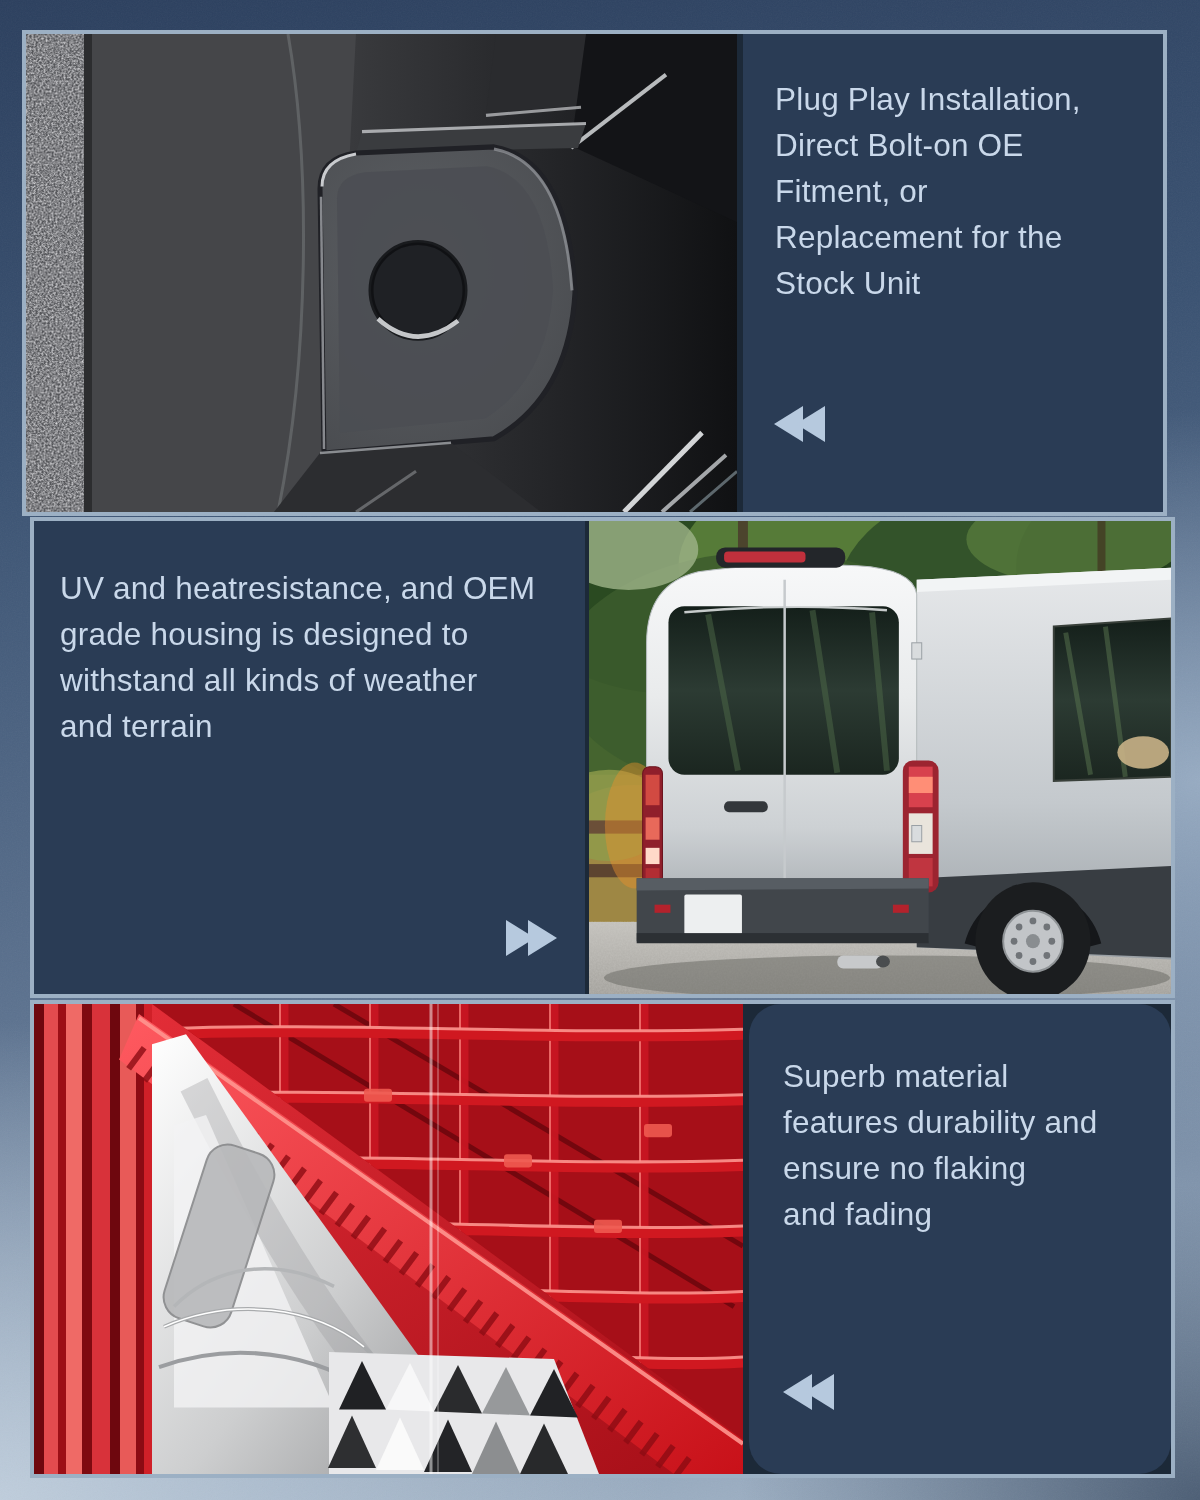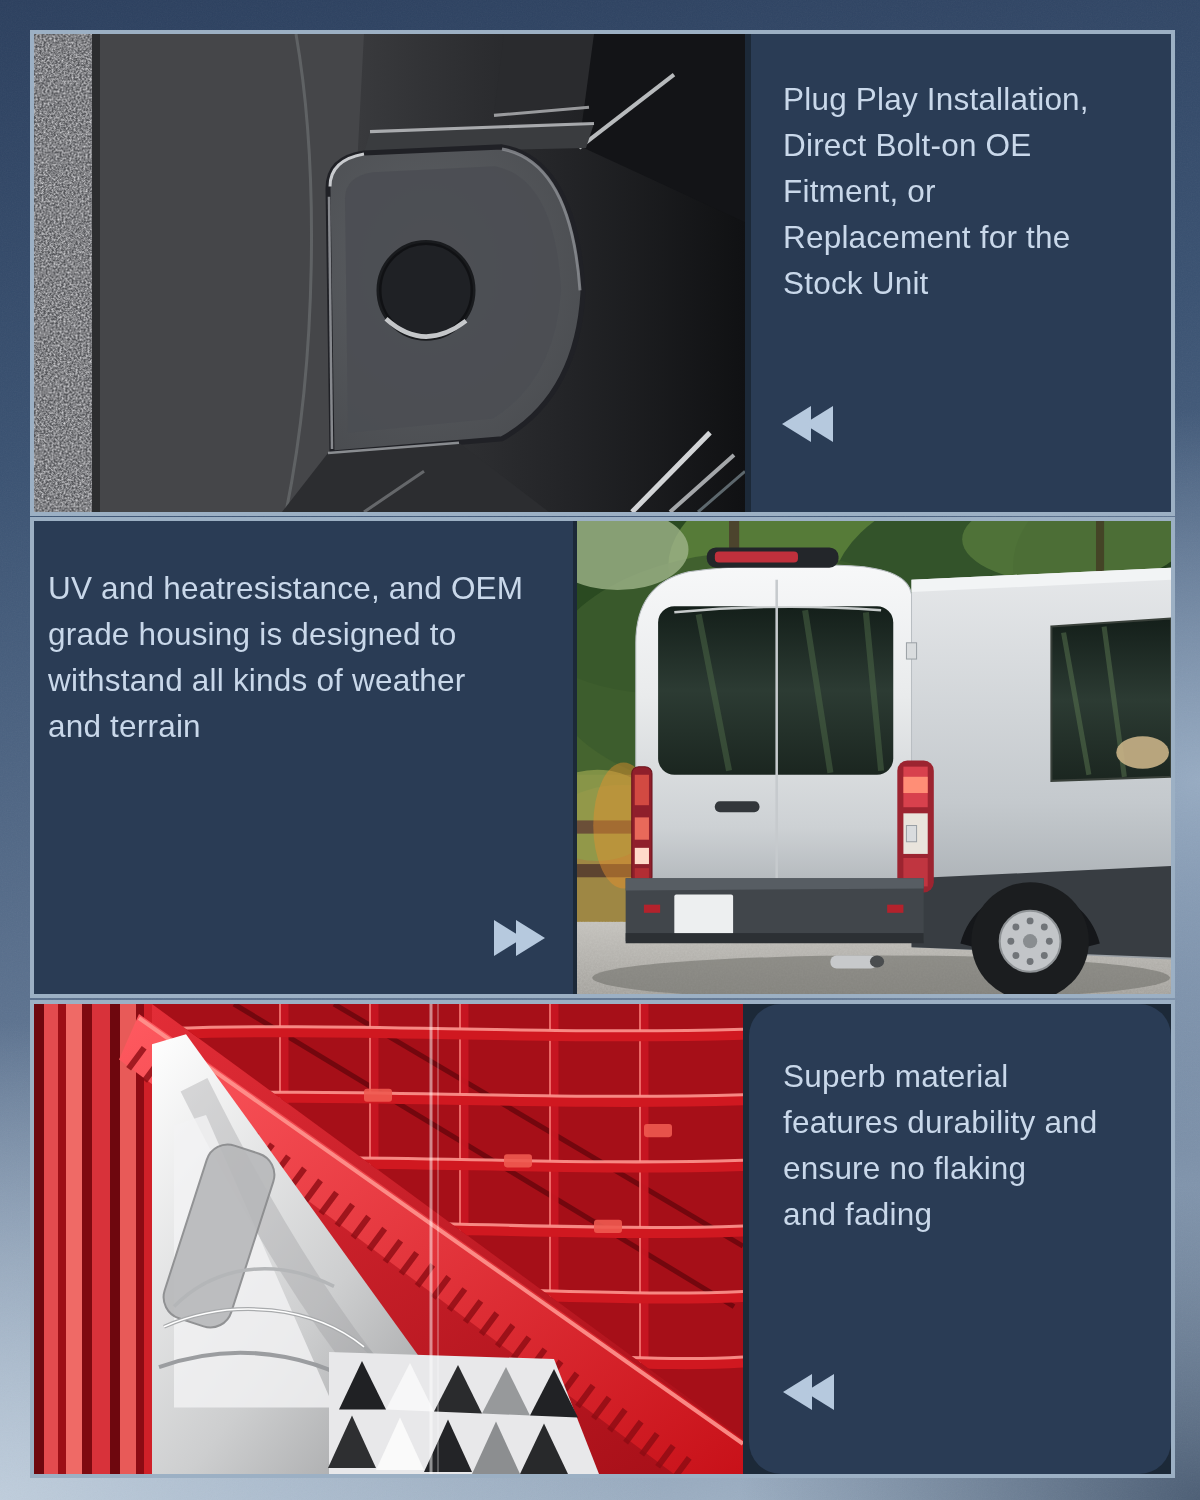--- a/index.html
+++ b/index.html
@@ -21,31 +21,31 @@
       radial-gradient(60% 40% at 100% 52%, rgba(162,182,204,.85), rgba(162,182,204,0) 62%),
       radial-gradient(55% 30% at 100% 100%, rgba(54,72,96,.8), rgba(54,72,96,0) 70%),
       linear-gradient(172deg, var(--page-bg-top) 0%, #3a5272 28%, var(--page-bg-mid) 62%, var(--page-bg-light) 100%);
   }
   .grain{position:absolute;left:0;top:0;width:1200px;height:1500px;z-index:0;pointer-events:none;}
   .section{
     position:absolute;z-index:1;display:flex;
     border:4px solid var(--section-border);
     background:var(--panel-gap);
   }
-  .s1{left:30px;top:30px;width:1137px;height:478px;gap:6px;}
+  .s1{left:22px;top:30px;width:1137px;height:478px;gap:6px;}
   .s2{left:30px;top:517px;width:1137px;height:473px;gap:4px;}
   .s3{left:30px;top:1000px;width:1137px;height:470px;gap:6px;}
   .photo{position:relative;overflow:hidden;background:#222;}
   .s1 .photo{flex:0 0 711px;}
   .s2 .photo{flex:1 1 auto;}
   .s3 .photo{flex:0 0 709px;}
   .photo svg{display:block;width:100%;height:100%;}
   .cap-panel{position:relative;background:var(--panel-bg);}
   .s1 .cap-panel{flex:1 1 auto;}
-  .s2 .cap-panel{flex:0 0 539px;}
+  .s2 .cap-panel{flex:0 0 539px;padding-left:12px;}
   .s3 .cap-panel{flex:1 1 auto;border-radius:32px;}
   .caption{
     margin:0;color:var(--caption-text);
     font-size:31.5px;line-height:46px;font-weight:400;
     letter-spacing:.2px;white-space:pre;
   }
   .s1 .caption{padding:42px 10px 0 32px;}
   .s2 .caption{padding:44px 8px 0 14px;}
   .s3 .caption{padding:49px 10px 0 34px;}
   .arrows{position:absolute;display:flex;align-items:center;}

